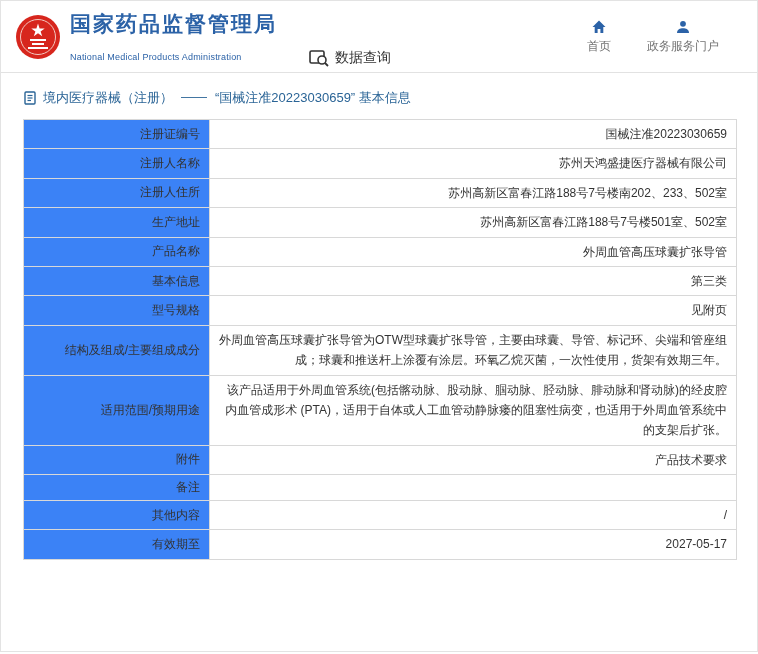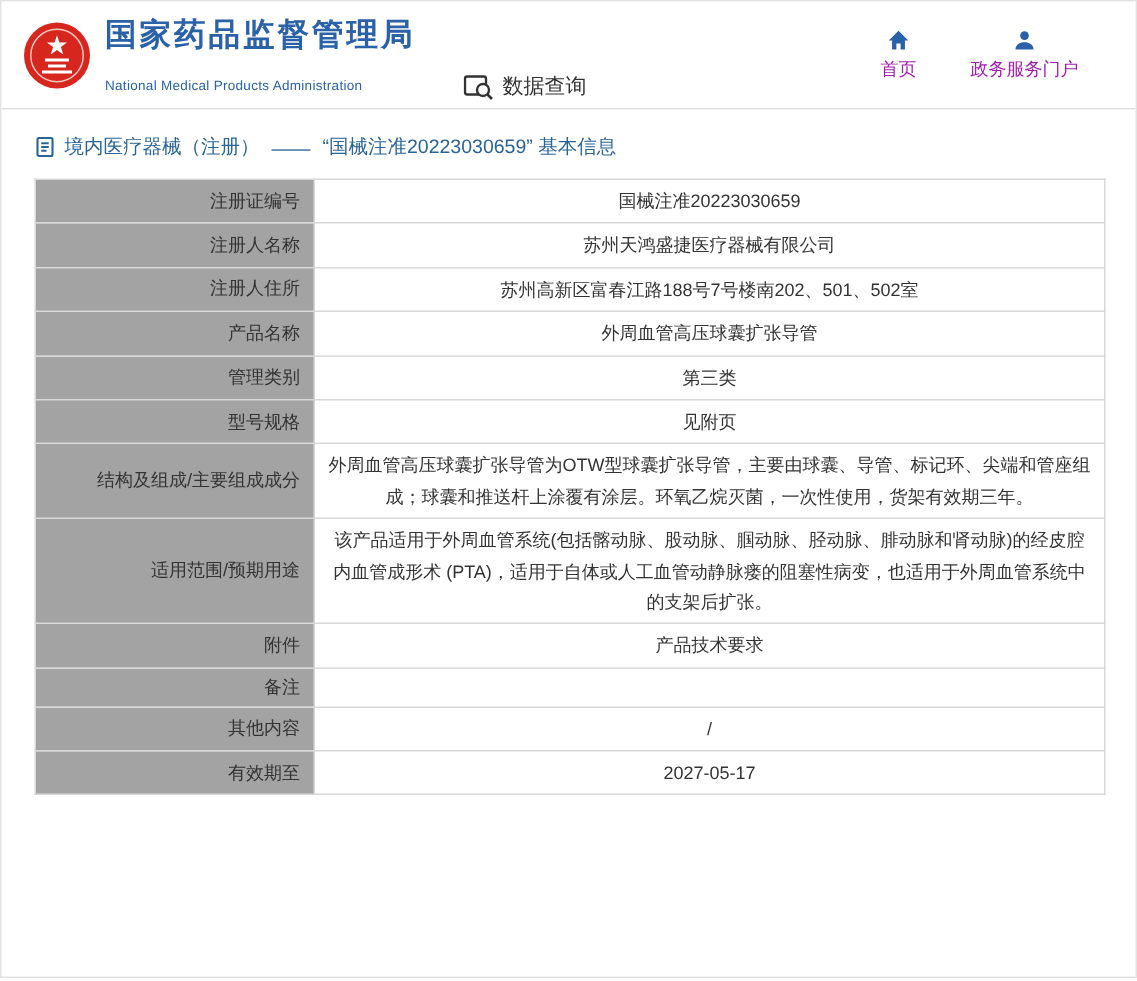--- a/index.html
+++ b/index.html
@@ -41,26 +41,25 @@
     cursor: pointer;
     margin-top: 43px;
   }
   .header-nav { margin-left: auto; display: flex; gap: 36px; padding-right: 24px; }
   .nav-item {
     display: flex;
     flex-direction: column;
     align-items: center;
     gap: 3px;
     font-size: 12px;
-    color: #a21caf;
+    color: #737373;
     cursor: pointer;
   }
   .breadcrumb {
     display: flex;
-    align-items: center;
     gap: 6px;
     padding: 16px 0 10px 22px;
     color: #2a6496;
     font-size: 13px;
   }
   .breadcrumb .crumb-section { cursor: pointer; }
   .breadcrumb .sep { margin: 0 2px; }
   .info-table {
     width: 714px;
     margin: 2px 22px 14px 22px;
@@ -69,28 +68,28 @@
     table-layout: fixed;
   }
   .info-table th, .info-table td {
     border: 1px solid #d8d8d8;
     padding: 4px 9px;
     vertical-align: middle;
     height: 24px;
   }
   .info-table th {
     width: 186px;
-    background: #a3a3a3;
+    background: #3b82f6;
     font-weight: normal;
     text-align: right;
     color: #333;
     white-space: nowrap;
   }
   .info-table td {
-    text-align: center;
+    text-align: right;
     color: #333;
     line-height: 1.7;
     white-space: pre-wrap;
     word-break: break-all;
   }
   .icon { display: inline-flex; align-items: center; }
 </style>
 </head>
 <body>
 
@@ -163,28 +162,32 @@
     <tr>
       <th>注册证编号</th>
       <td>国械注准20223030659</td>
     </tr>
     <tr>
       <th>注册人名称</th>
       <td>苏州天鸿盛捷医疗器械有限公司</td>
     </tr>
     <tr>
       <th>注册人住所</th>
-      <td>苏州高新区富春江路188号7号楼南202、501、502室</td>
+      <td>苏州高新区富春江路188号7号楼南202、233、502室</td>
+    </tr>
+    <tr>
+      <th>生产地址</th>
+      <td>苏州高新区富春江路188号7号楼501室、502室</td>
     </tr>
     <tr>
       <th>产品名称</th>
       <td>外周血管高压球囊扩张导管</td>
     </tr>
     <tr>
-      <th>管理类别</th>
+      <th>基本信息</th>
       <td>第三类</td>
     </tr>
     <tr>
       <th>型号规格</th>
       <td>见附页</td>
     </tr>
     <tr>
       <th>结构及组成/主要组成成分</th>
       <td>外周血管高压球囊扩张导管为OTW型球囊扩张导管，主要由球囊、导管、标记环、尖端和管座组成；球囊和推送杆上涂覆有涂层。环氧乙烷灭菌，一次性使用，货架有效期三年。</td>
     </tr>

